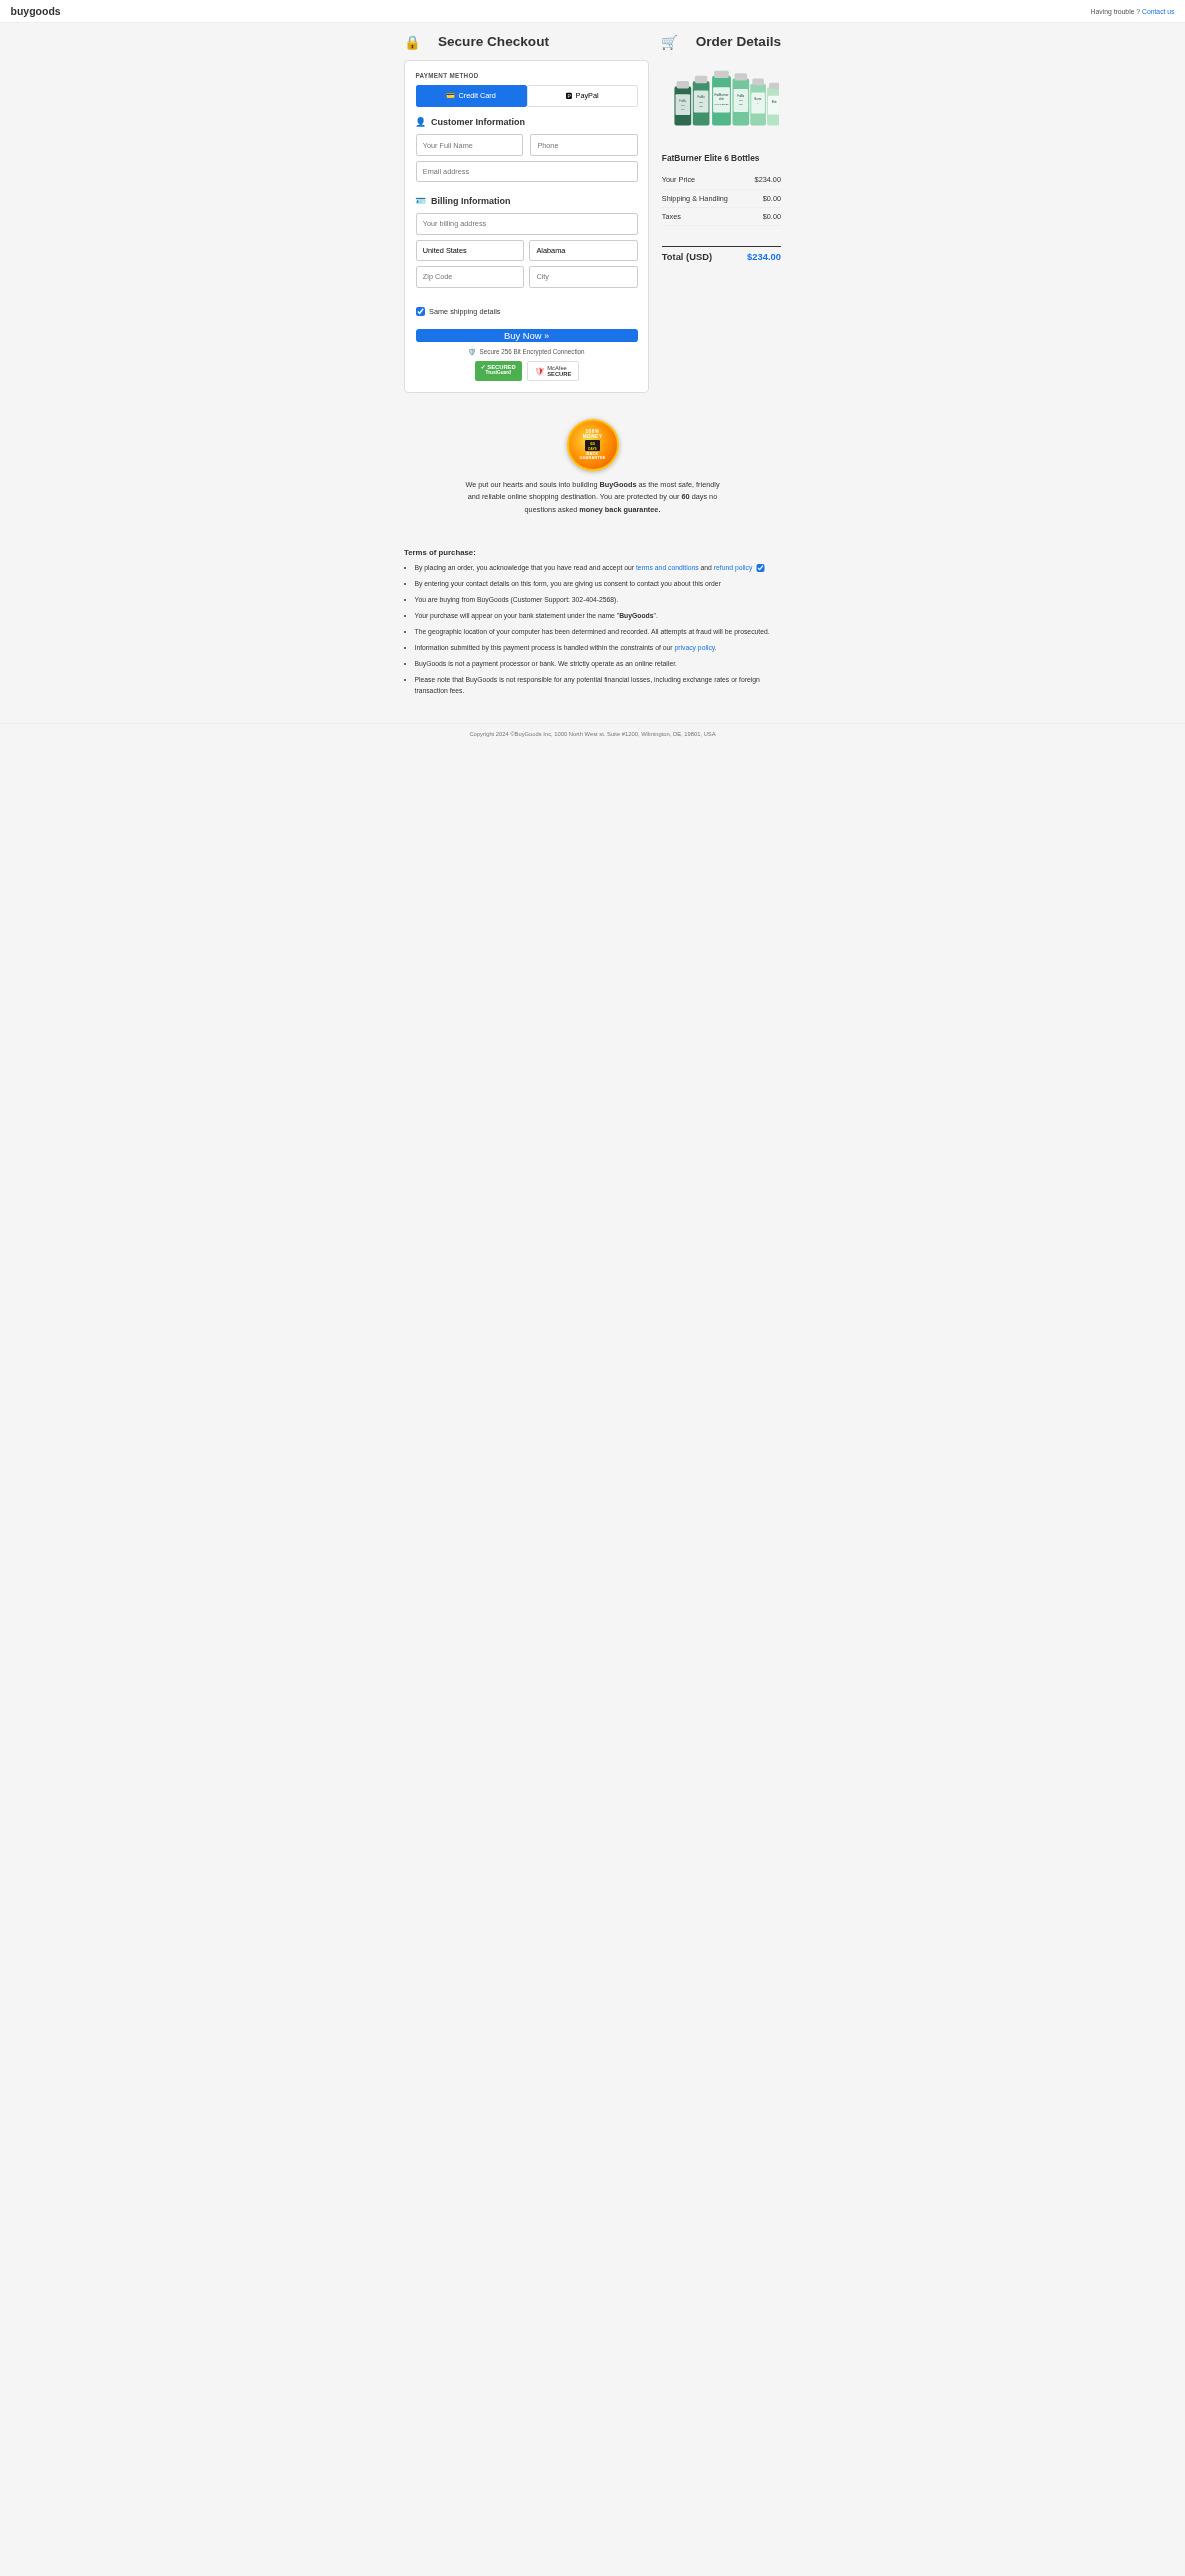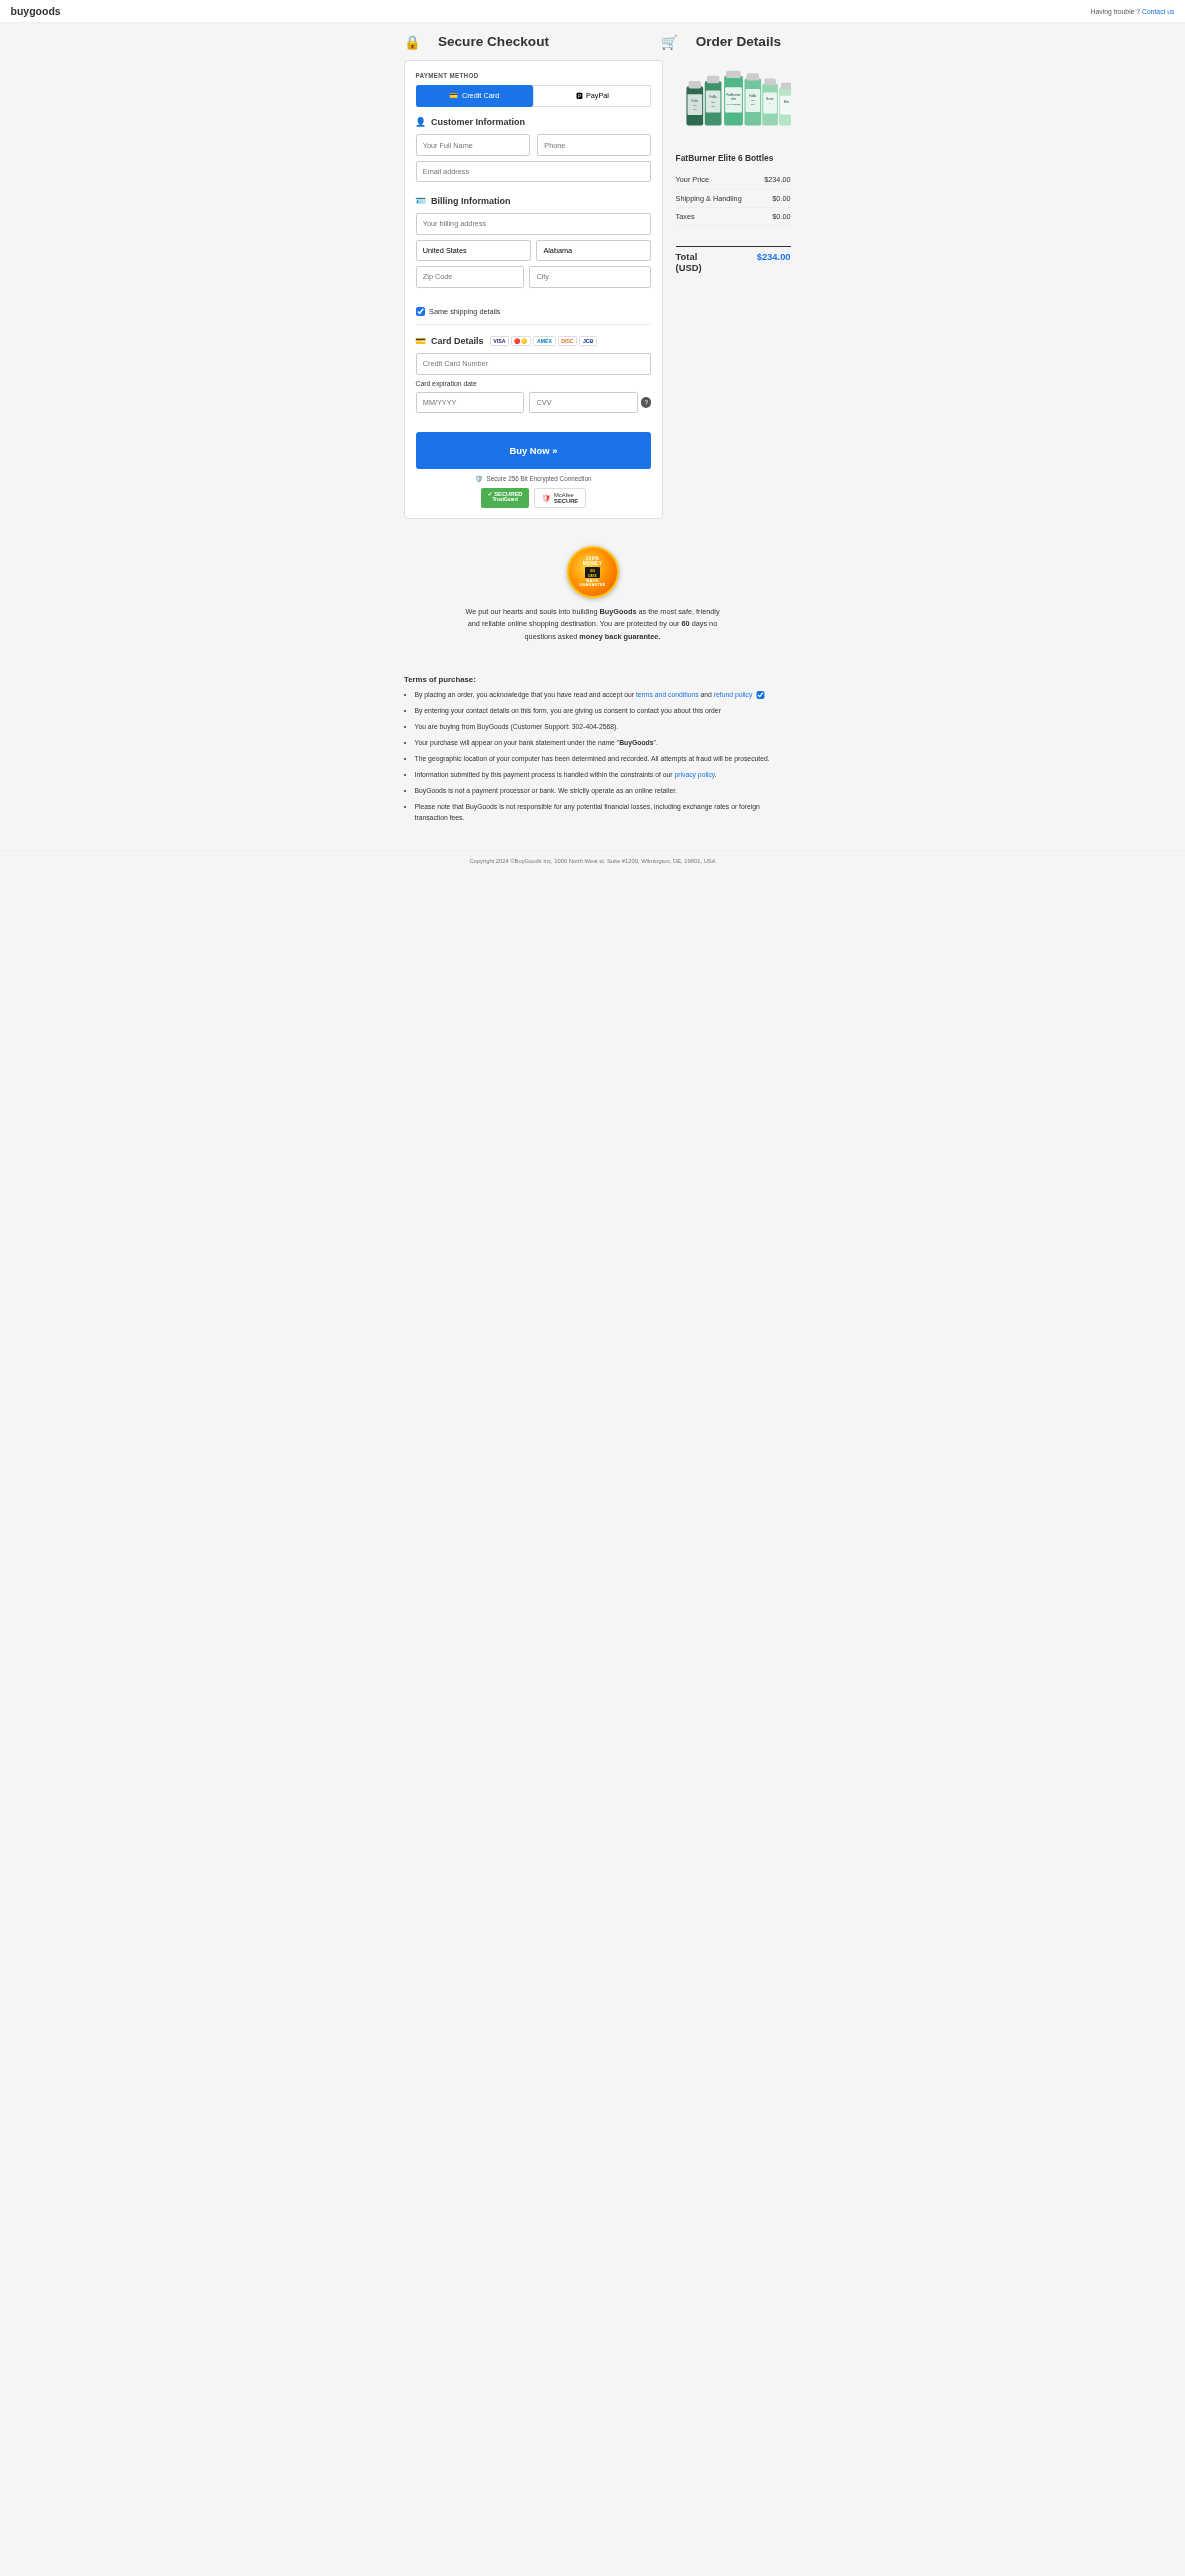--- a/index.html
+++ b/index.html
@@ -61,21 +61,21 @@
     .card-icon.discover { color: #f76f20; background: #fff; }
     .card-icon.jcb { color: #003087; background: #fff; }
 
     .expiry-cvv-row { display: flex; gap: 5.2px; margin-top: 5.2px; }
     .expiry-input { flex: 1; padding: 5.2px 6.3px; border: 0.5px solid #ccc; border-radius: 2.1px; font-size: 7.3px; color: #999; }
     .cvv-wrap { flex: 1; display: flex; align-items: center; gap: 3.1px; }
     .cvv-input { flex: 1; padding: 5.2px 6.3px; border: 0.5px solid #ccc; border-radius: 2.1px; font-size: 7.3px; color: #999; }
     .cvv-help { width: 10.5px; height: 10.5px; border-radius: 50%; background: #555; color: #fff; display: flex; align-items: center; justify-content: center; font-size: 6.3px; cursor: pointer; flex-shrink: 0; }
 
     
-    .buy-btn { width: 100%; margin-top: 19px; padding: 13px; background: #1a73e8; color: #fff; font-size: 9.4px; font-weight: bold; border: none; border-radius: 3.1px; cursor: pointer; }
+    .buy-btn { width: 100%; margin-top: 5px; padding: 1px; background: #1a73e8; color: #fff; font-size: 9.4px; font-weight: normal; border: none; border-radius: 3.1px; cursor: pointer; }
 
     
     .security-row { text-align: center; margin-top: 5.2px; font-size: 6.3px; color: #555; display: flex; align-items: center; justify-content: center; gap: 3.1px; }
     .security-badges { display: flex; justify-content: center; gap: 5.2px; margin-top: 5.2px; }
     .badge-secured { background: #4caf50; color: #fff; padding: 3.1px 6.3px; border-radius: 2.1px; font-size: 5.8px; font-weight: bold; display: flex; flex-direction: column; align-items: center; }
     .badge-mcafee { background: #fff; border: 0.5px solid #ddd; padding: 3.1px 6.3px; border-radius: 2.1px; font-size: 5.8px; display: flex; align-items: center; gap: 2.1px; }
     .mcafee-shield { color: #e53935; font-size: 8.4px; }
 
     
     .order-details { }
@@ -200,42 +200,20 @@
             <input type="text" class="zip-input" placeholder="Zip Code" style="">
             <input type="text" class="city-input" placeholder="City" style="">
           </div>
           <div class="checkbox-row">
             <input type="checkbox" checked="" id="sameShipping" style="">
             <label for="sameShipping" class="checkbox-label">Same shipping details</label>
           </div>
         </div>
 
         
-        <div class="card-details-section">
-          <div class="section-title">
-            <span class="card-chip-icon"></span>
-            <span>Card Details</span>
-            <div class="card-icons">
-              <span class="card-icon visa">VISA</span>
-              <span class="card-icon mc">🔴🟡</span>
-              <span class="card-icon amex">AMEX</span>
-              <span class="card-icon discover">DISC</span>
-              <span class="card-icon jcb">JCB</span>
-            </div>
-          </div>
-          <input type="text" class="form-input" placeholder="Credit Card Number" style="">
-          <div style="font-size:6.8px;margin-bottom:3.1px;">Card expiration date</div>
-          <div class="expiry-cvv-row">
-            <input type="text" class="expiry-input" placeholder="MM/YYYY" style="">
-            <div class="cvv-wrap">
-              <input type="text" class="cvv-input" placeholder="CVV" style="">
-              <div class="cvv-help">?</div>
-            </div>
-          </div>
-        </div>
 
         
         <button class="buy-btn">Buy Now »</button>
 
         
         <div class="security-row">
           <span>🛡️</span>
           <span>Secure 256 Bit Encrypted Connection</span>
         </div>
         <div class="security-badges">

